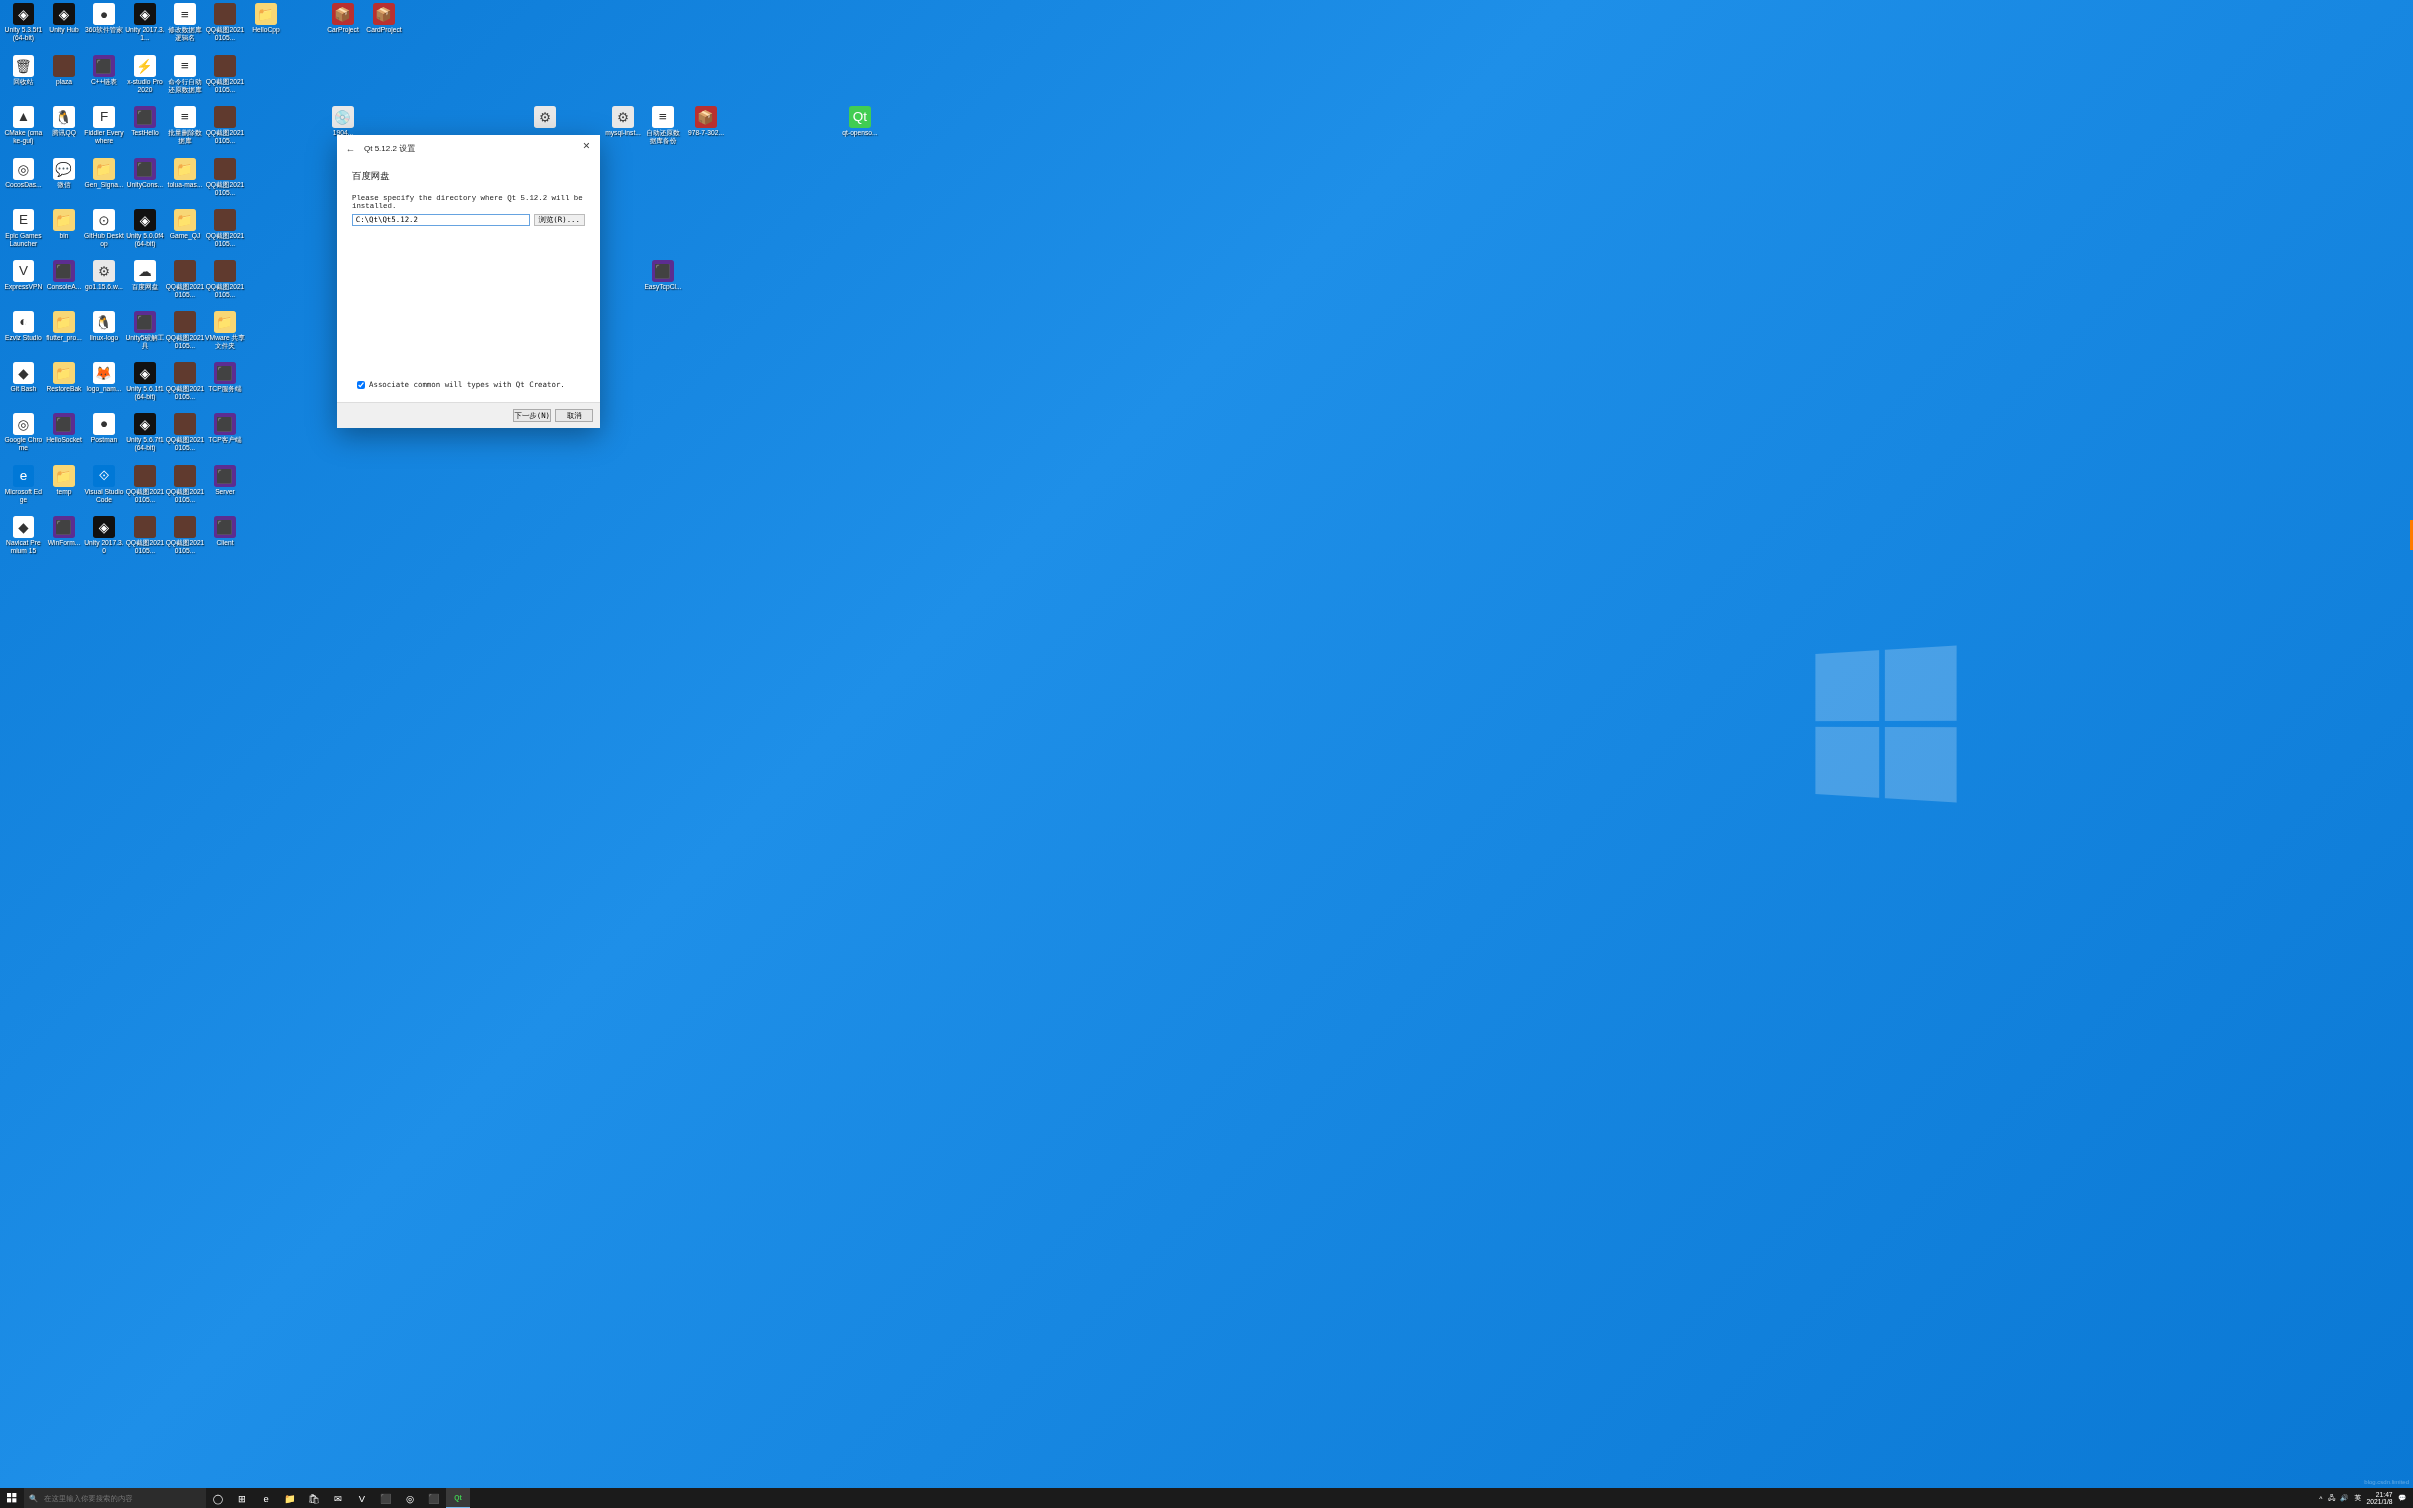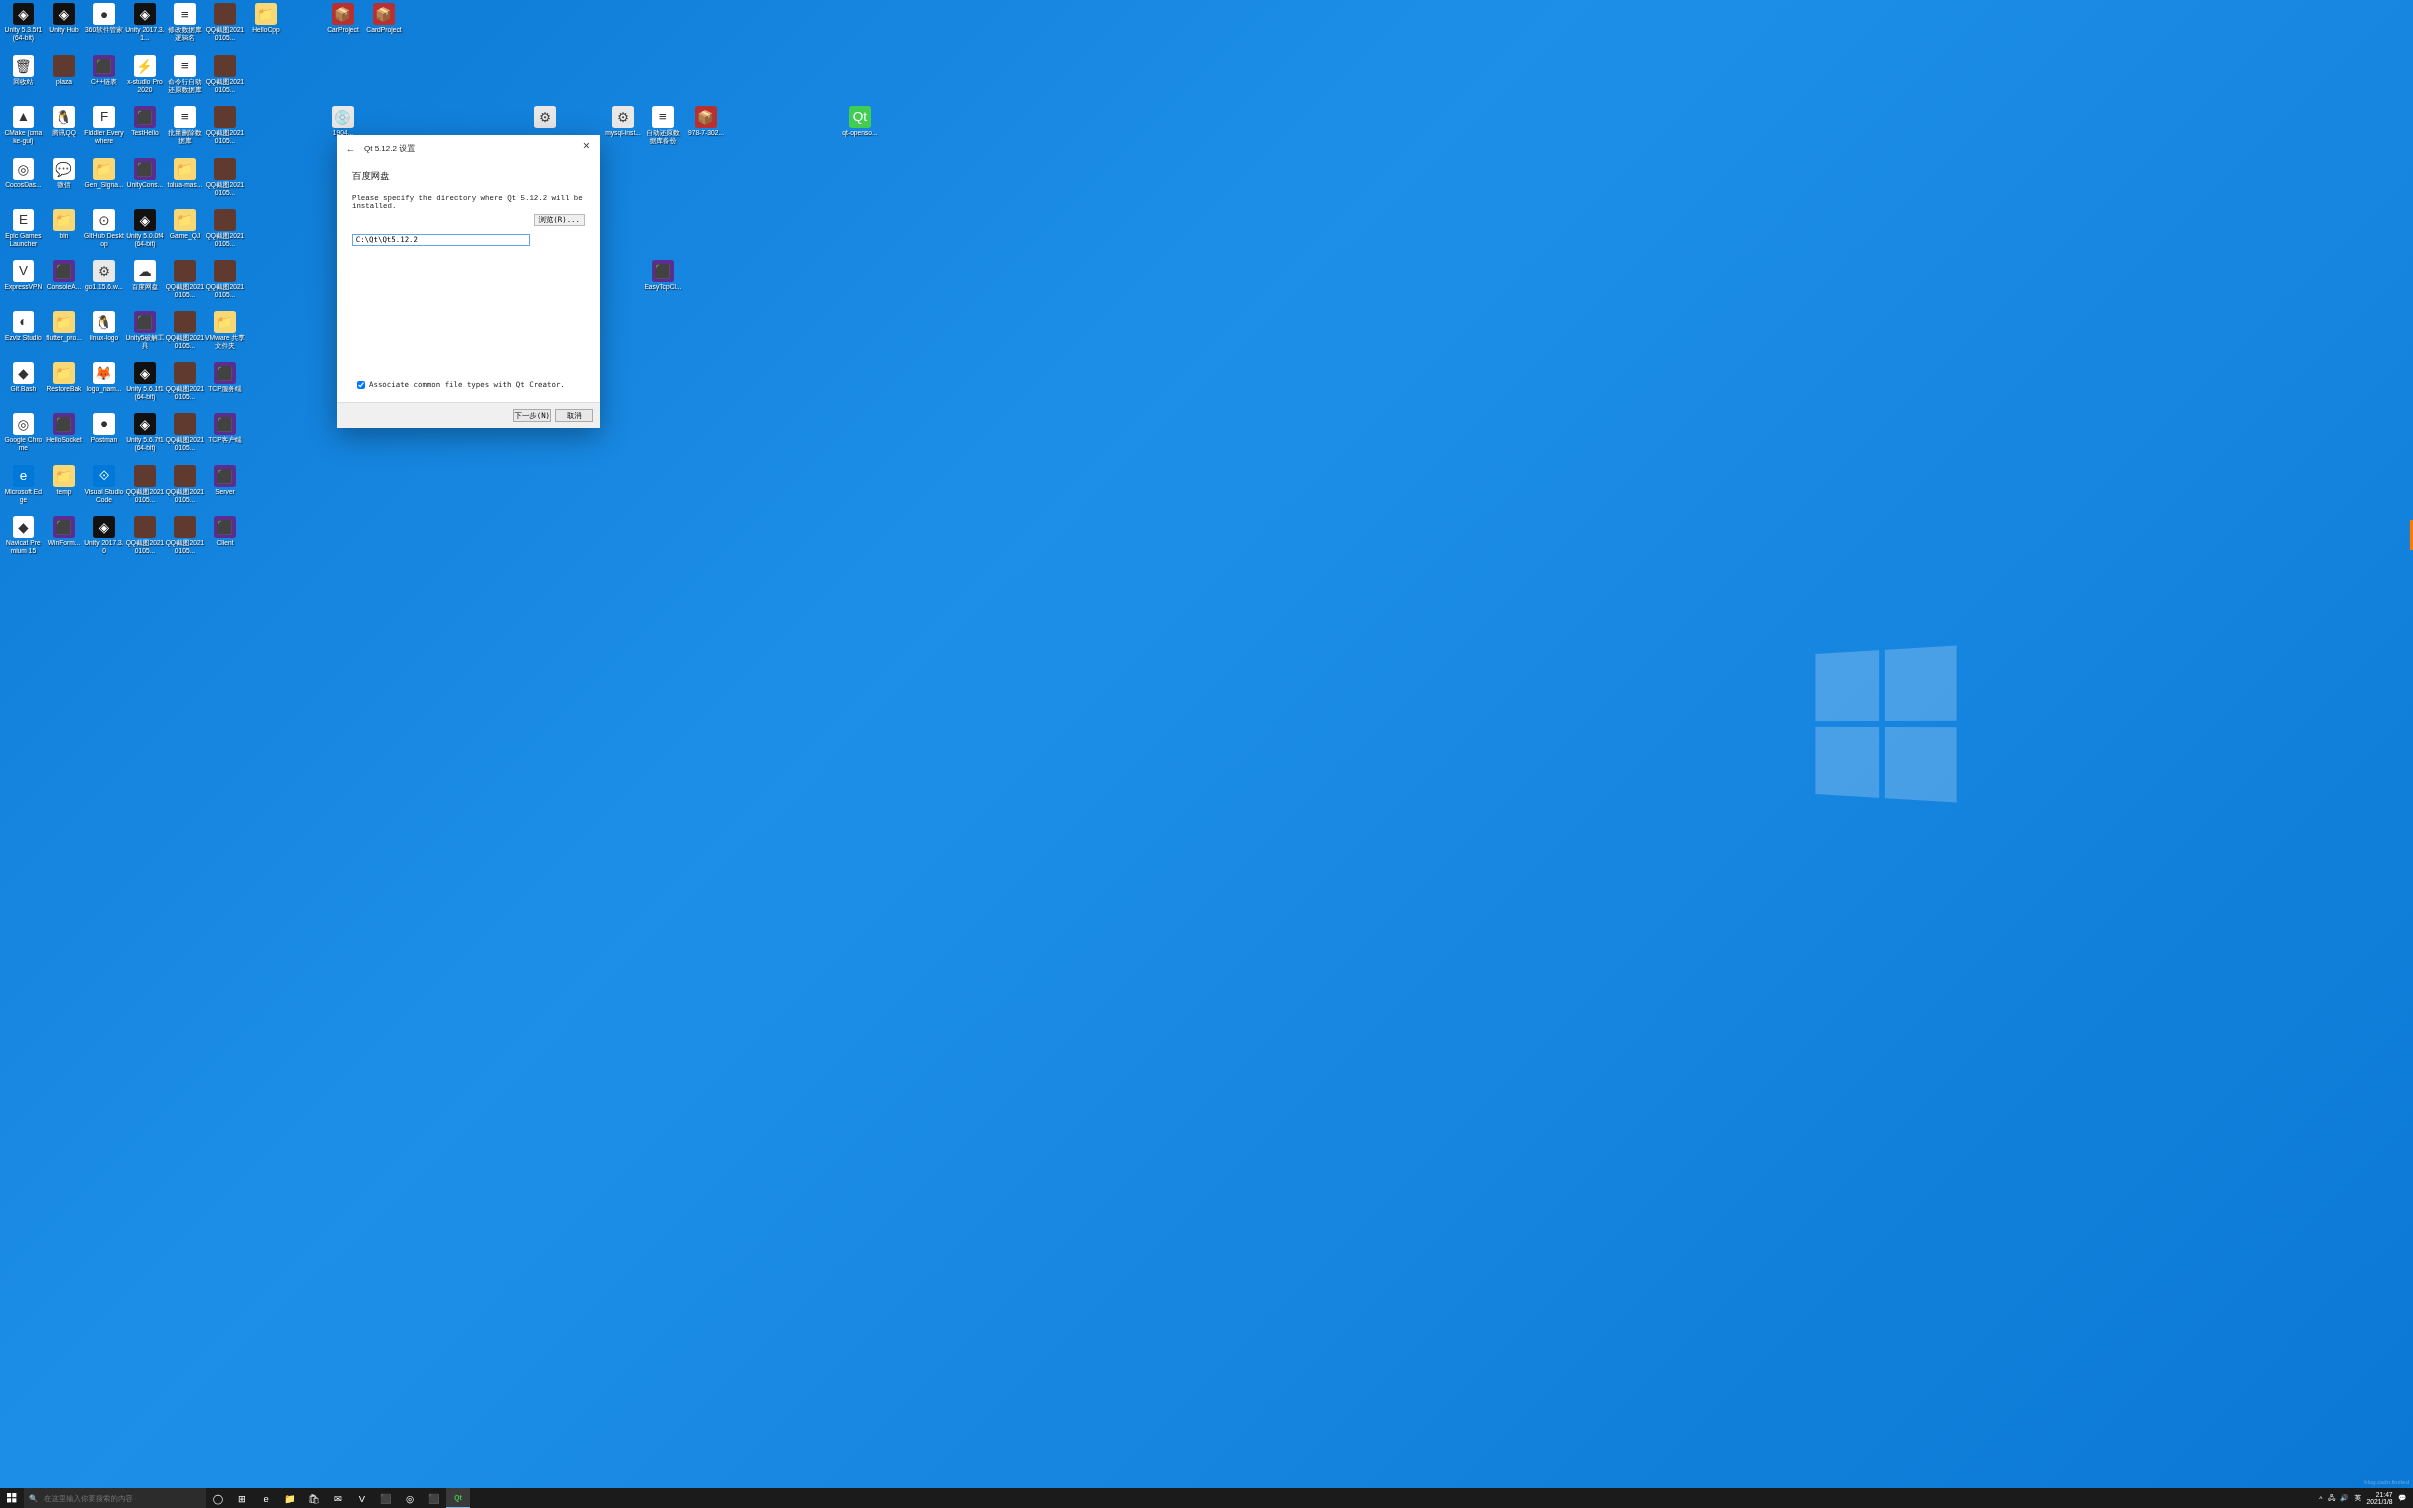--- a/index.html
+++ b/index.html
@@ -62,21 +62,21 @@
   display:flex; flex-direction:column; font-size:8px; color:#222;
 }
 .dlg-title { height:27px; display:flex; align-items:center; position:relative; }
 .dlg-back { width:27px; height:27px; display:flex; align-items:center; justify-content:center; cursor:pointer; font-size:9.4px; color:#555;}
 .dlg-title .ttxt { font-size:8px; }
 .dlg-close { position:absolute; right:0; top:0; width:27px; height:21.5px; display:flex; align-items:center; justify-content:center; cursor:pointer; font-size:9.4px; color:#444;}
 .dlg-body { padding:5.4px 15px 2.7px; flex:1; }
 .dlg-h { font-size:9.4px; margin:2.7px 0 10.8px; }
 .dlg-desc { font-family:"SimSun","Courier New",monospace; font-size:7.4px; margin-bottom:4px; }
 .dlg-row { display:flex; gap:4px; }
-.dlg-row input { flex:1; border:0.7px solid #66a3e0; padding:1.3px 2.7px; font-family:"SimSun",monospace; font-size:7.4px; height:12px;margin-top:20px; }
+.dlg-row input { flex:1; border:0.7px solid #66a3e0; padding:1.3px 2.7px; font-family:"SimSun",monospace; font-size:7.4px; height:12px; }
 .dlg-row button { font-family:"SimSun",monospace; font-size:7.4px; padding:0 4px; height:12px; background:#efefef; border:0.7px solid #bbb; cursor:pointer;}
 .dlg-assoc { position:absolute; bottom:39px; left:20px; display:flex; align-items:center; gap:4px; font-family:"SimSun",monospace; font-size:7.4px;}
 .dlg-assoc input { width:8px; height:8px; }
 .dlg-foot { height:25.6px; background:#f0f0f0; border-top:0.7px solid #ddd; display:flex; align-items:center; justify-content:flex-end; gap:4px; padding:0 6.7px;}
 .dlg-foot button { font-family:"SimSun",monospace; font-size:7.4px; width:38px; height:13.5px; background:#e8e8e8; border:0.7px solid #aaa; cursor:pointer;}
 
 
 .wm { position:absolute; right:4px; bottom:23px; font-size:6px; color:rgba(255,255,255,0.35); }
 
 
@@ -408,21 +408,21 @@
   <div class="dlg-body">
     <div class="dlg-h">百度网盘</div>
     <div class="dlg-desc">Please specify the directory where Qt 5.12.2 will be installed.</div>
     <div class="dlg-row">
       <input type="text" value="C:\Qt\Qt5.12.2" style="">
       <button>浏览(R)...</button>
     </div>
   </div>
   <label class="dlg-assoc">
     <input type="checkbox" checked="" style="">
-    <span>Associate common file types with Qt Creator.</span>
+    <span>Associate common will types with Qt Creator.</span>
   </label>
   <div class="dlg-foot">
     <button>下一步(N)</button>
     <button>取消</button>
   </div>
 </div>
 
 <div class="sidebar-tick"></div>
 <div class="wm">blog.csdn.limited</div>
 

